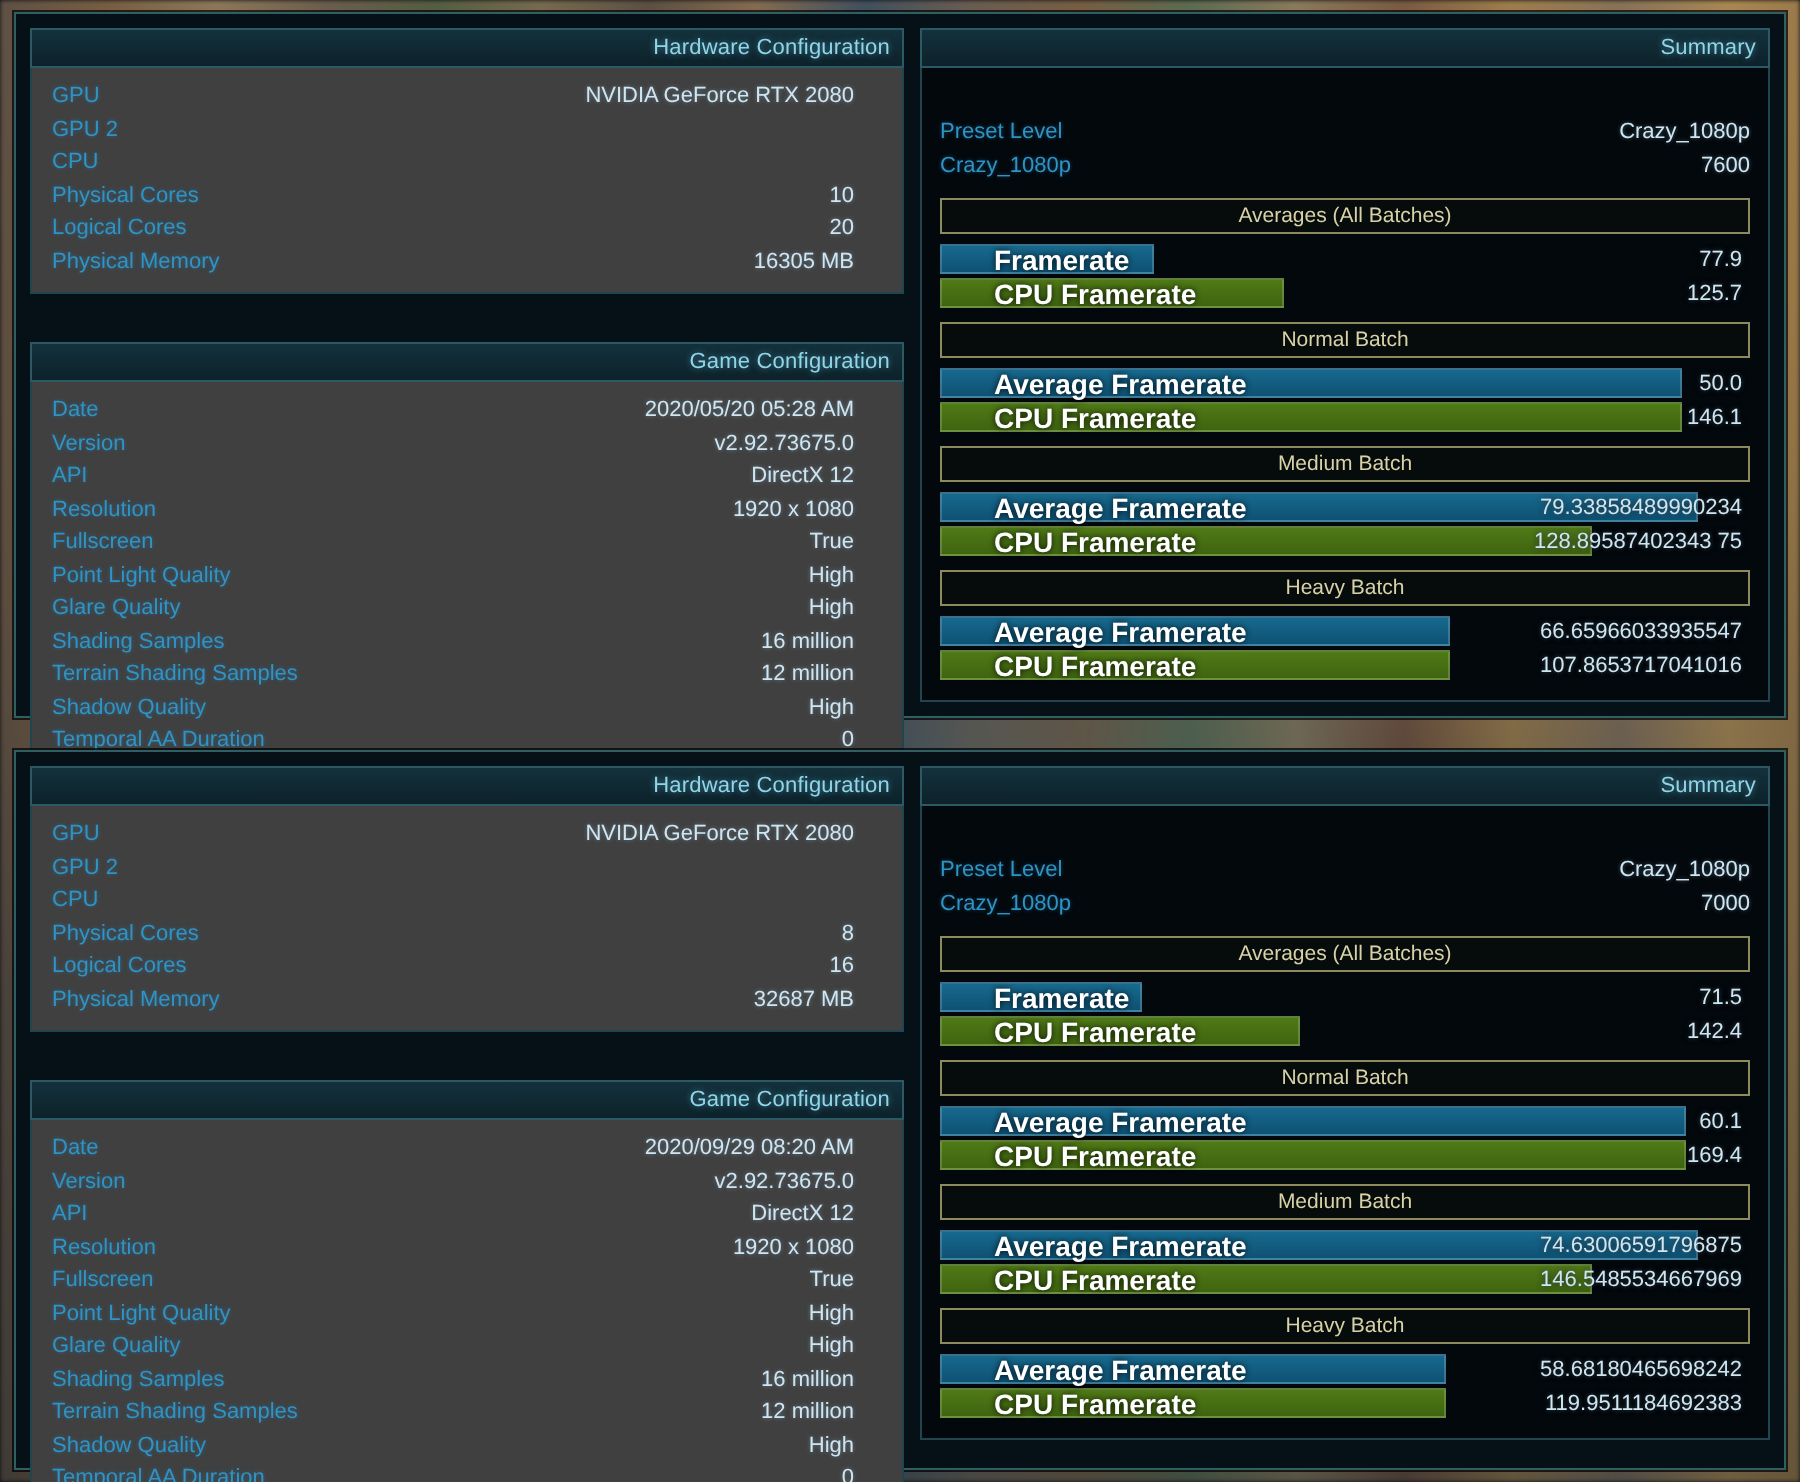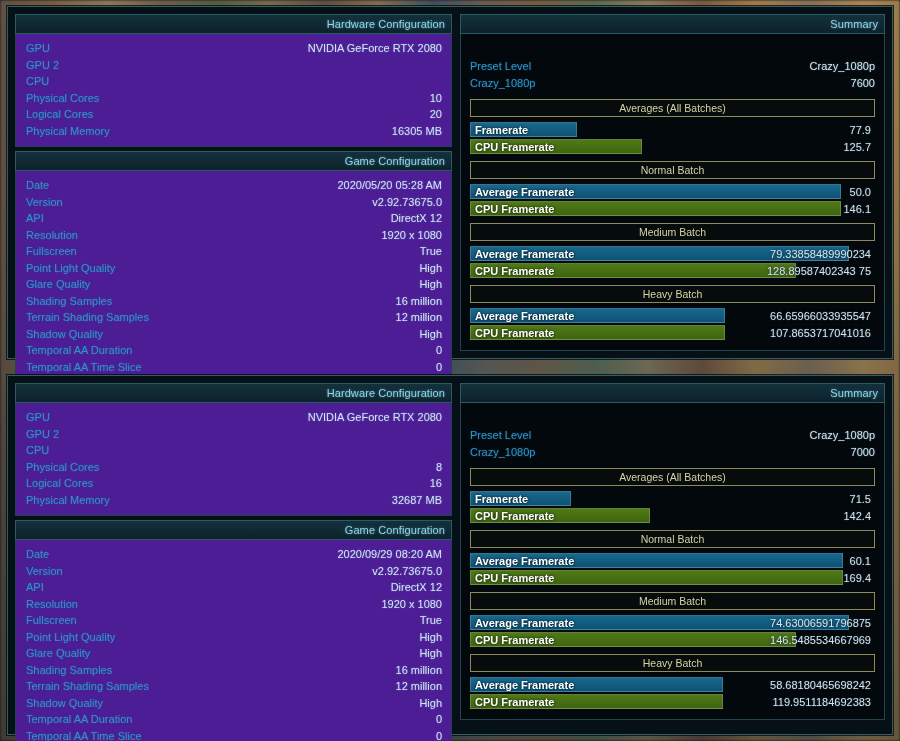--- a/index.html
+++ b/index.html
@@ -65,23 +65,23 @@
     padding: 1px 6px;
     letter-spacing: .1px;
     text-shadow: 0 0 3px rgba(120,210,240,.5);
     text-align: right;
   }
 
   
   .kv-box {
     border: 1px solid #20454e;
     border-top: none;
-    background: #4c1d95;
-    padding: 6px 9px 7px 10px;
-    margin-bottom: 4px;
+    background: #404040;
+    padding: 6px 24px 7px 10px;
+    margin-bottom: 24px;
   }
   .kv-row {
     display: flex;
     justify-content: space-between;
     align-items: baseline;
     font-size: 11px;
     line-height: 16.5px;
     white-space: nowrap;
   }
   .kv-key {
@@ -131,25 +131,26 @@
     left: 0; top: 0; bottom: 0;
     border: 1px solid rgba(255,255,255,.18);
   }
   .bar-fill.gpu { background: linear-gradient(180deg,#17698e 0%, #0e5274 100%); }
   .bar-fill.cpu { background: linear-gradient(180deg,#4f7a16 0%, #3f6410 100%); }
 
   .bar-label {
     position: relative;
     z-index: 2;
     color: #ffffff;
-    font-size: 11px;
+    font-size: 14px;
     font-weight: bold;
     padding-left: 5px;
     text-shadow: 0 0 3px rgba(0,0,0,.9);
     white-space: nowrap;
+    margin-left: 22px;
   }
   .bar-value {
     position: relative;
     z-index: 2;
     margin-left: auto;
     padding-right: 4px;
     color: #cfe6f2;
     font-size: 11px;
     text-shadow: 0 0 3px rgba(0,0,0,.95), 0 0 2px rgba(160,210,240,.4);
     white-space: nowrap;

